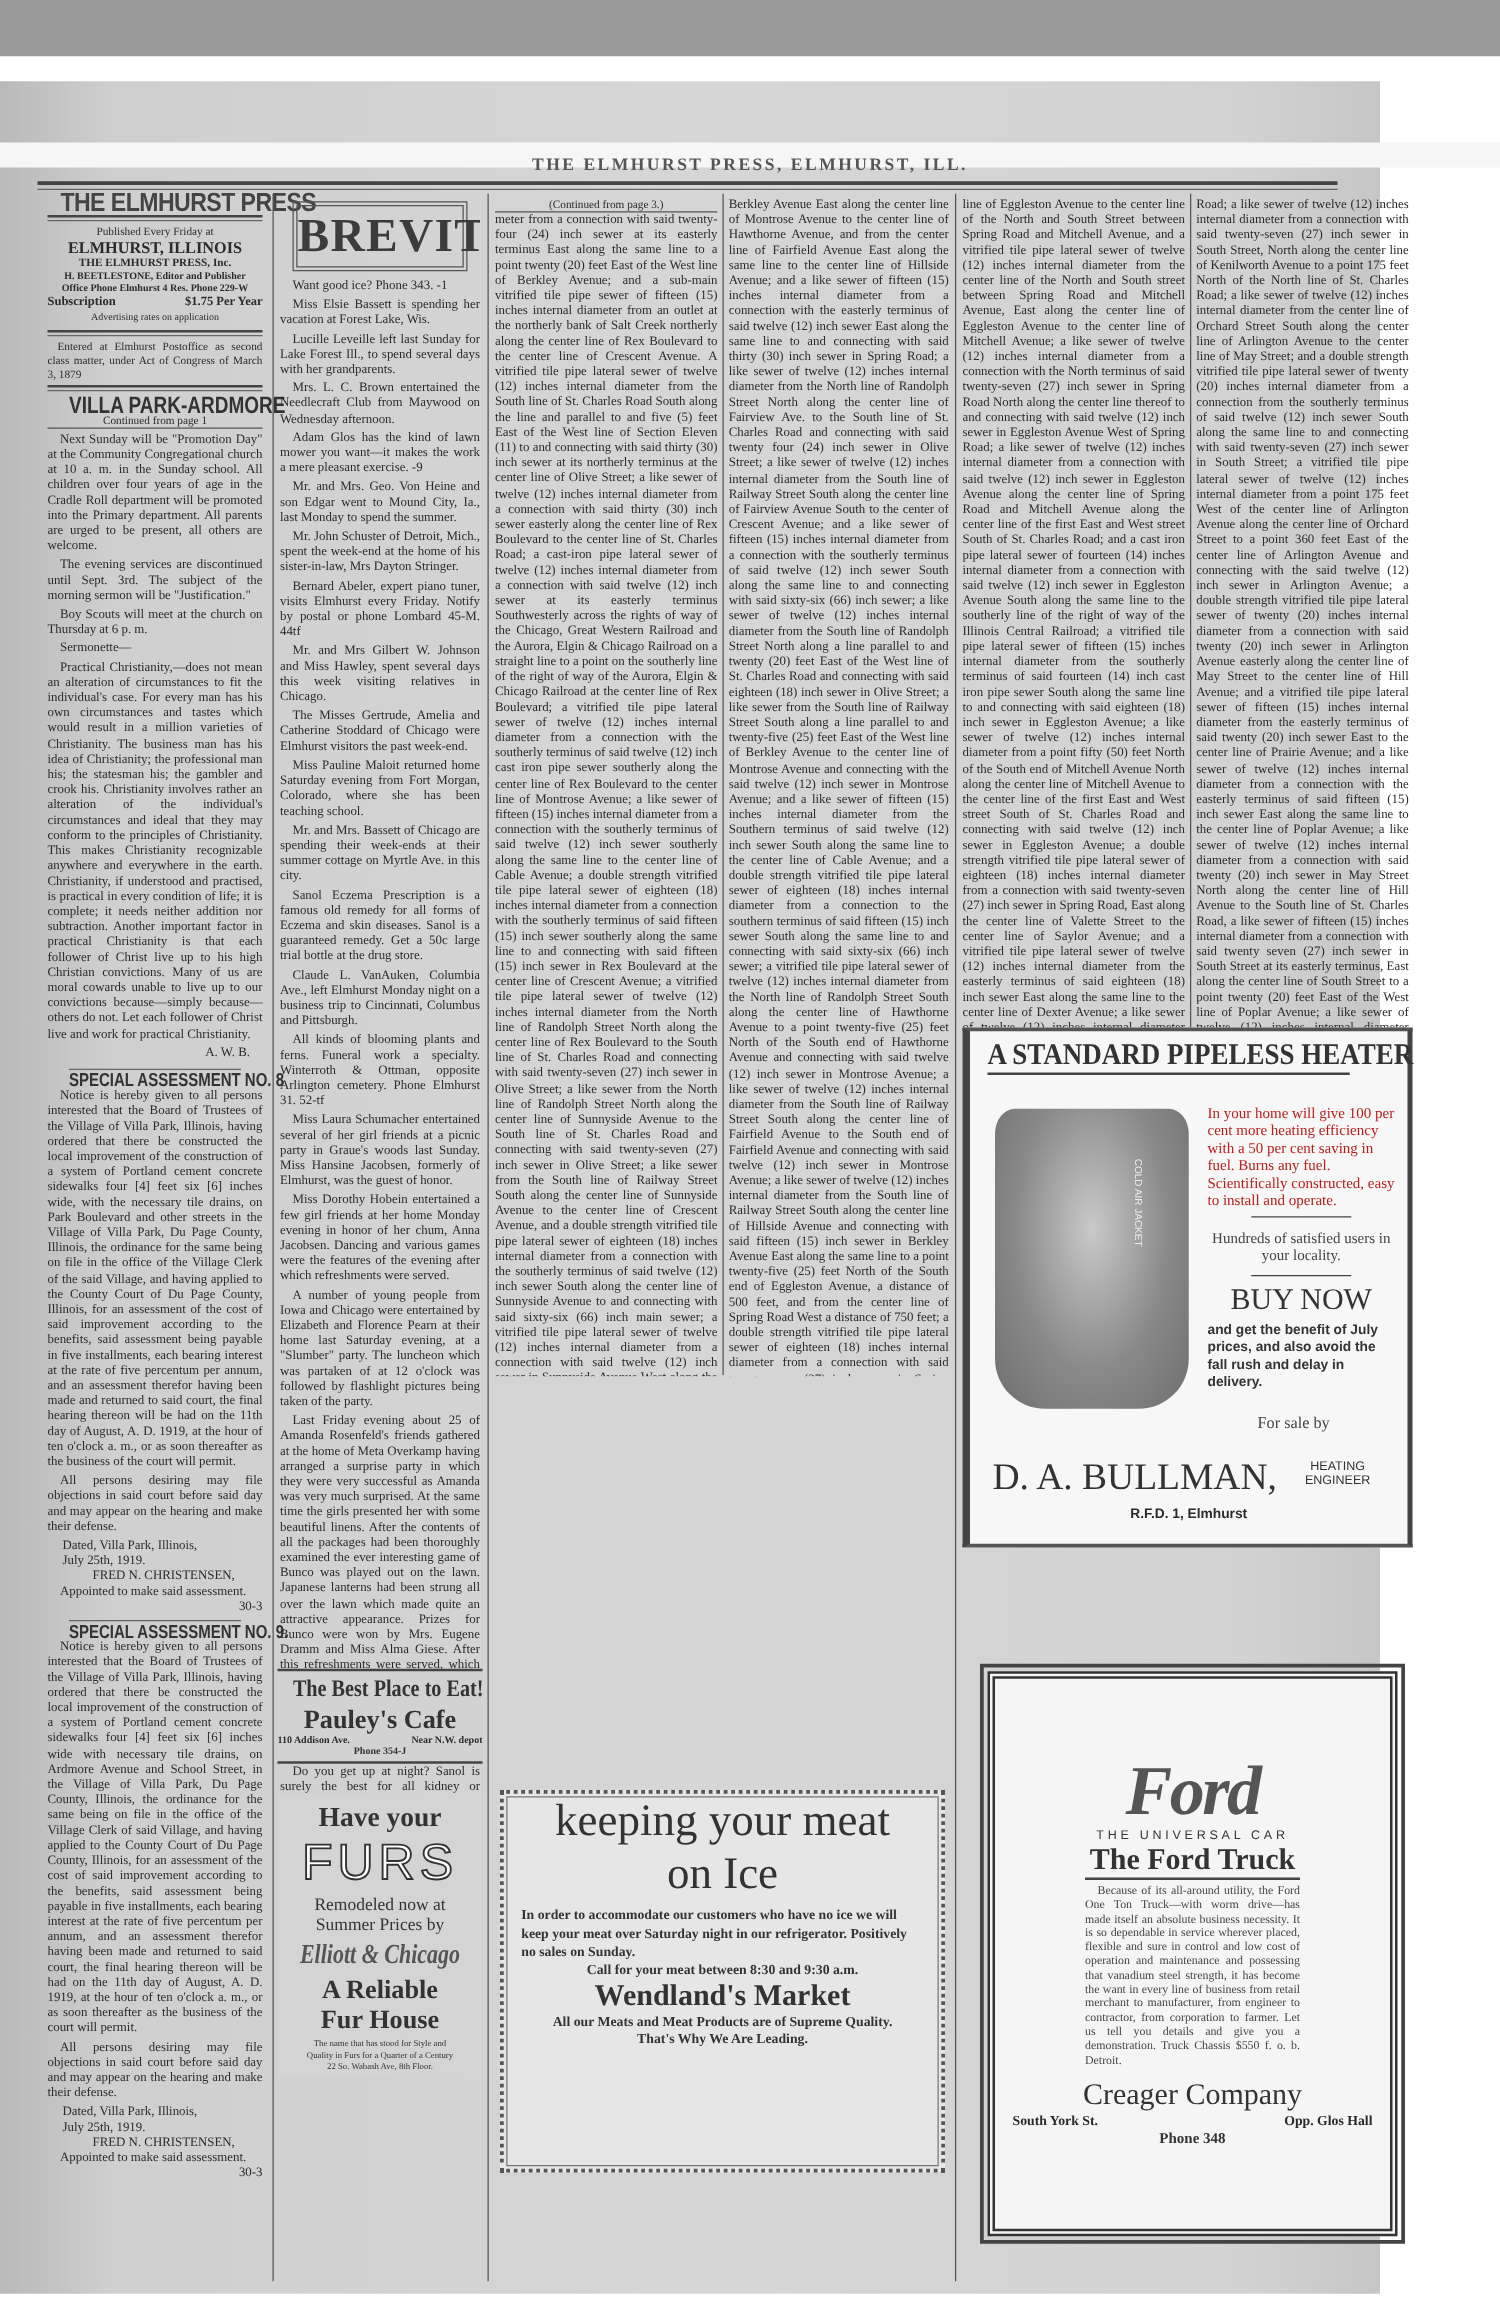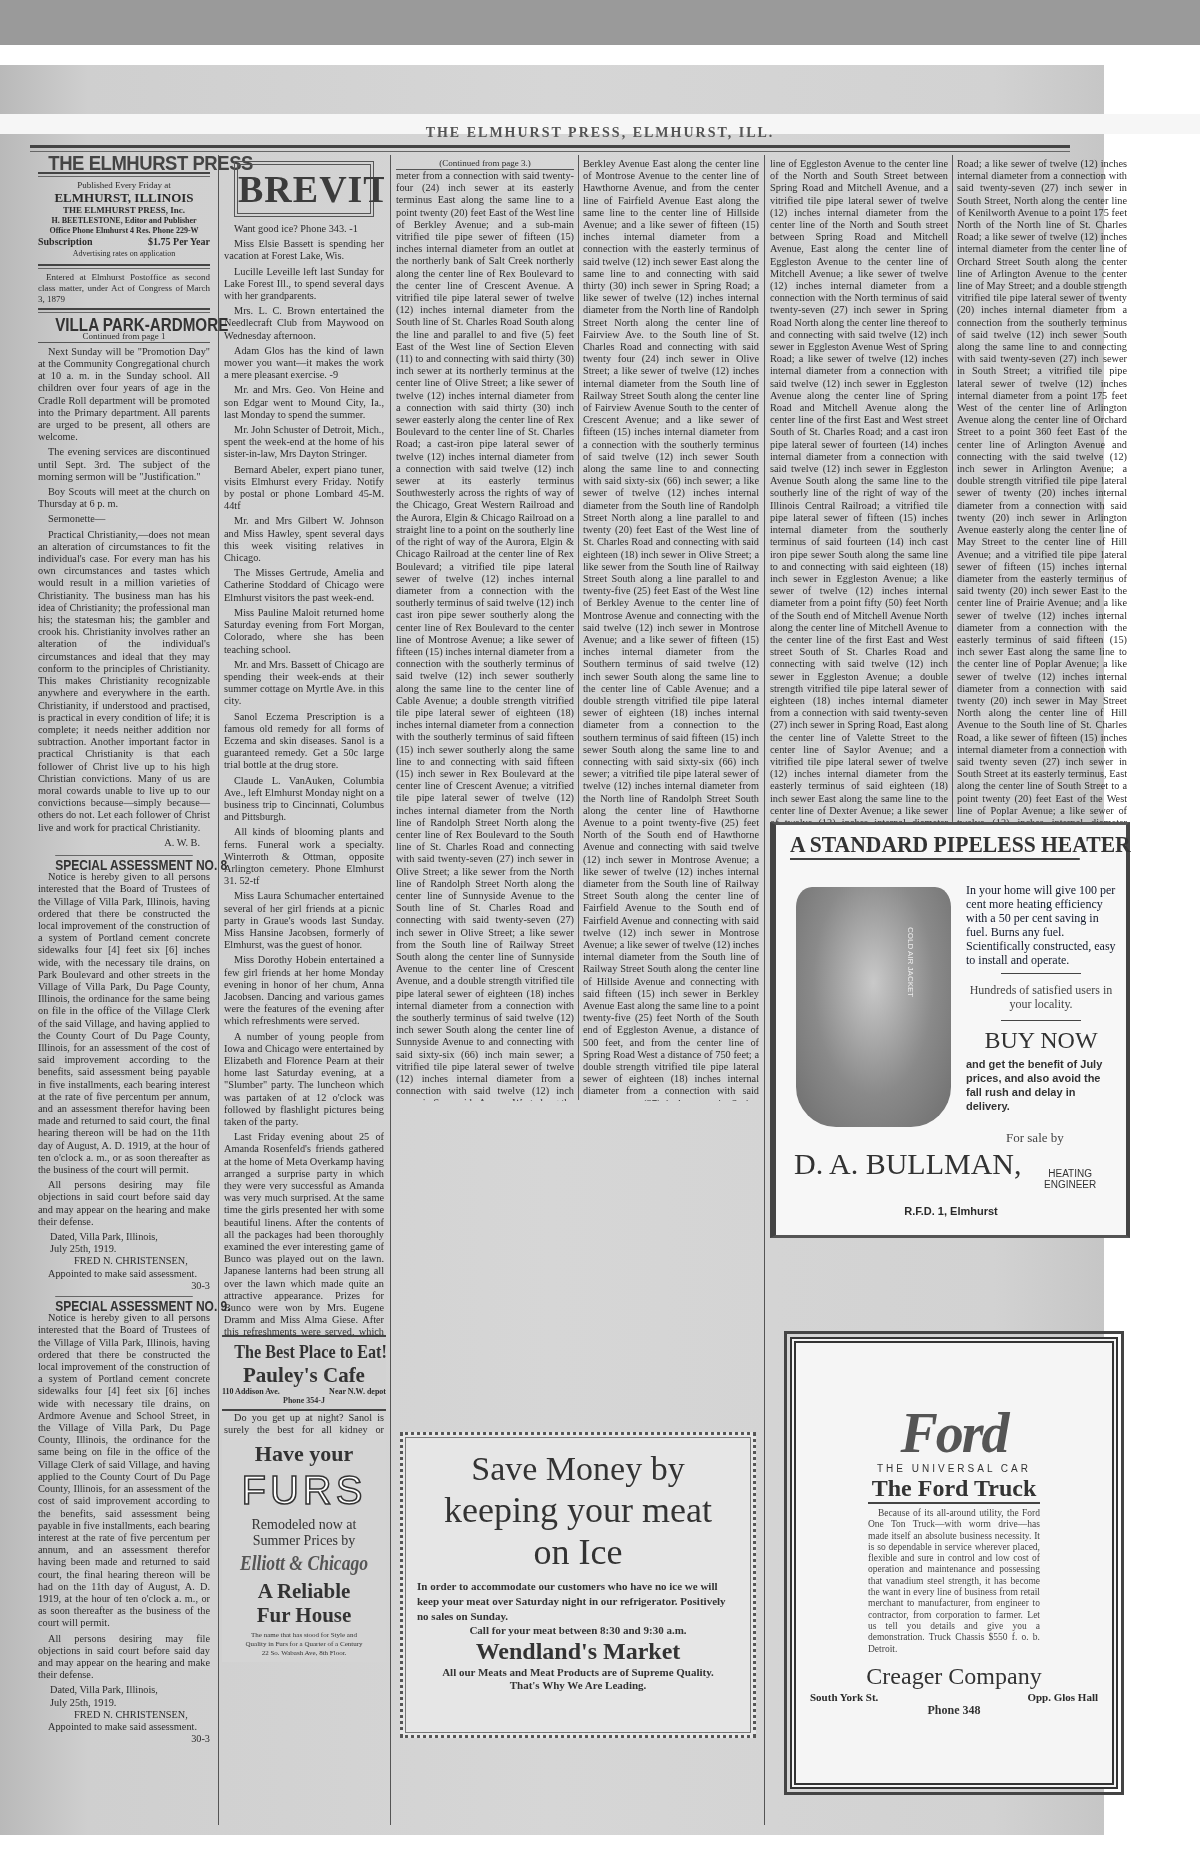--- a/index.html
+++ b/index.html
@@ -158,42 +158,41 @@
   </div>
   <div class="vrule" style="left:952px; top:90px; height:670px;"></div>
 
   <div class="col" style="left:957px; top:93px; width:170px; height:665px; overflow:hidden;">
     <div>Road; a like sewer of twelve (12) inches internal diameter from a connection with said twenty-seven (27) inch sewer in South Street, North along the center line of Kenilworth Avenue to a point 175 feet North of the North line of St. Charles Road; a like sewer of twelve (12) inches internal diameter from the center line of Orchard Street South along the center line of Arlington Avenue to the center line of May Street; and a double strength vitrified tile pipe lateral sewer of twenty (20) inches internal diameter from a connection from the southerly terminus of said twelve (12) inch sewer South along the same line to and connecting with said twenty-seven (27) inch sewer in South Street; a vitrified tile pipe lateral sewer of twelve (12) inches internal diameter from a point 175 feet West of the center line of Arlington Avenue along the center line of Orchard Street to a point 360 feet East of the center line of Arlington Avenue and connecting with the said twelve (12) inch sewer in Arlington Avenue; a double strength vitrified tile pipe lateral sewer of twenty (20) inches internal diameter from a connection with said twenty (20) inch sewer in Arlington Avenue easterly along the center line of May Street to the center line of Hill Avenue; and a vitrified tile pipe lateral sewer of fifteen (15) inches internal diameter from the easterly terminus of said twenty (20) inch sewer East to the center line of Prairie Avenue; and a like sewer of twelve (12) inches internal diameter from a connection with the easterly terminus of said fifteen (15) inch sewer East along the same line to the center line of Poplar Avenue; a like sewer of twelve (12) inches internal diameter from a connection with said twenty (20) inch sewer in May Street North along the center line of Hill Avenue to the South line of St. Charles Road, a like sewer of fifteen (15) inches internal diameter from a connection with said twenty seven (27) inch sewer in South Street at its easterly terminus, East along the center line of South Street to a point twenty (20) feet East of the West line of Poplar Avenue; a like sewer of twelve (12) inches internal diameter from a connection with said fifteen (15) inch sewer in South Street North along the center line of Prairie Avenue a distance of 400 feet, and from a connection with said twenty (20) inch sewer in May Street North along the</div>
 
   </div>
 
 
   <div class="ad chain" style="left:400px; top:1367px; width:350px; height:300px; background:#e6e6e6;">
-    <div class="adtext" style="margin-top:14px; font-size:34px; line-height:40px;">Save Money by</div>
     <div class="adtext" style="font-size:36px; line-height:42px;">keeping your meat</div>
     <div class="adtext" style="font-size:36px; line-height:42px;">on Ice</div>
     <div style="font-size:11px; line-height:15px; font-weight:bold; padding:6px 14px 0 14px; color:#333;">In order to accommodate our customers who have no ice we will keep your meat over Saturday night in our refrigerator. Positively no sales on Sunday.</div>
     <div class="adtext" style="font-size:11px; font-weight:bold;">Call for your meat between 8:30 and 9:30 a.m.</div>
     <div class="adtext" style="font-size:24px; font-weight:bold; line-height:30px;">Wendland's Market</div>
     <div class="adtext" style="font-size:11px; font-weight:bold; line-height:13px; padding:0 30px;">All our Meats and Meat Products are of Supreme Quality. That's Why We Are Leading.</div>
   </div>
 
   <div class="ad" style="left:770px; top:757px; width:350px; height:410px; border-left:6px solid #444; border-right:4px solid #444; border-top:3px solid #555; border-bottom:3px solid #555; background:#f7f7f7;">
     <div style="margin:6px 14px 0 14px; font-size:24px; font-weight:bold; color:#333; border-bottom:2px solid #444; transform:scaleX(0.9); transform-origin:left; white-space:nowrap;">A STANDARD PIPELESS HEATER</div>
     <div class="heater-img" style="left:20px; top:62px; width:155px; height:240px;">
       <div style="position:absolute; left:110px; top:40px; writing-mode:vertical-rl; font-size:8px; color:#eee; font-family:'Liberation Sans',sans-serif;">COLD AIR JACKET</div>
     </div>
-    <div style="position:absolute; left:190px; top:58px; width:150px; font-size:12px; line-height:14px; color:#0f172a;">In your home will give 100 per cent more heating efficiency with a 50 per cent saving in fuel. Burns any fuel. Scientifically constructed, easy to install and operate.</div>
+    <div style="position:absolute; left:190px; top:58px; width:150px; font-size:12px; line-height:14px; color:#b91c1c;">In your home will give 100 per cent more heating efficiency with a 50 per cent saving in fuel. Burns any fuel. Scientifically constructed, easy to install and operate.</div>
     <div style="position:absolute; left:225px; top:148px; width:80px; border-top:1px solid #444;"></div>
     <div style="position:absolute; left:190px; top:158px; width:150px; font-size:12px; line-height:14px; color:#444; text-align:center;">Hundreds of satisfied users in your locality.</div>
     <div style="position:absolute; left:225px; top:195px; width:80px; border-top:1px solid #444;"></div>
     <div style="position:absolute; left:190px; top:202px; width:150px; font-size:24px; text-align:center; color:#333;">BUY NOW</div>
     <div style="position:absolute; left:190px; top:232px; width:150px; font-size:11px; line-height:14px; font-weight:bold; font-family:'Liberation Sans',sans-serif; color:#333;">and get the benefit of July prices, and also avoid the fall rush and delay in delivery.</div>
     <div style="position:absolute; left:230px; top:305px; font-size:13px; color:#444;">For sale by</div>
-    <div style="position:absolute; left:18px; top:322px; font-size:30px; color:#333; white-space:nowrap;">D. A. BULLMAN,</div>
+    <div style="position:absolute; left:18px; top:340px; font-size:30px; color:#333; white-space:nowrap;">D. A. BULLMAN,</div>
     <div style="position:absolute; left:268px; top:343px; font-size:10px; line-height:11px; font-family:'Liberation Sans',sans-serif; color:#333; text-align:center;">
       <div>HEATING</div>
       <div>ENGINEER</div>
     </div>
     <div style="position:absolute; left:0; top:380px; width:100%; text-align:center; font-size:11px; font-weight:bold; font-family:'Liberation Sans',sans-serif;">R.F.D. 1, Elmhurst</div>
   </div>
 
   <div class="ad ford-border" style="left:790px; top:1272px; width:316px; height:440px; background:#f5f5f5;">
     <div class="adtext" style="margin-top:60px; font-size:56px; font-style:italic; font-weight:bold; color:#555; line-height:60px; letter-spacing:-2px;">Ford</div>
     <div class="adtext" style="font-size:10px; letter-spacing:3px; font-family:'Liberation Sans',sans-serif;">THE UNIVERSAL CAR</div>

